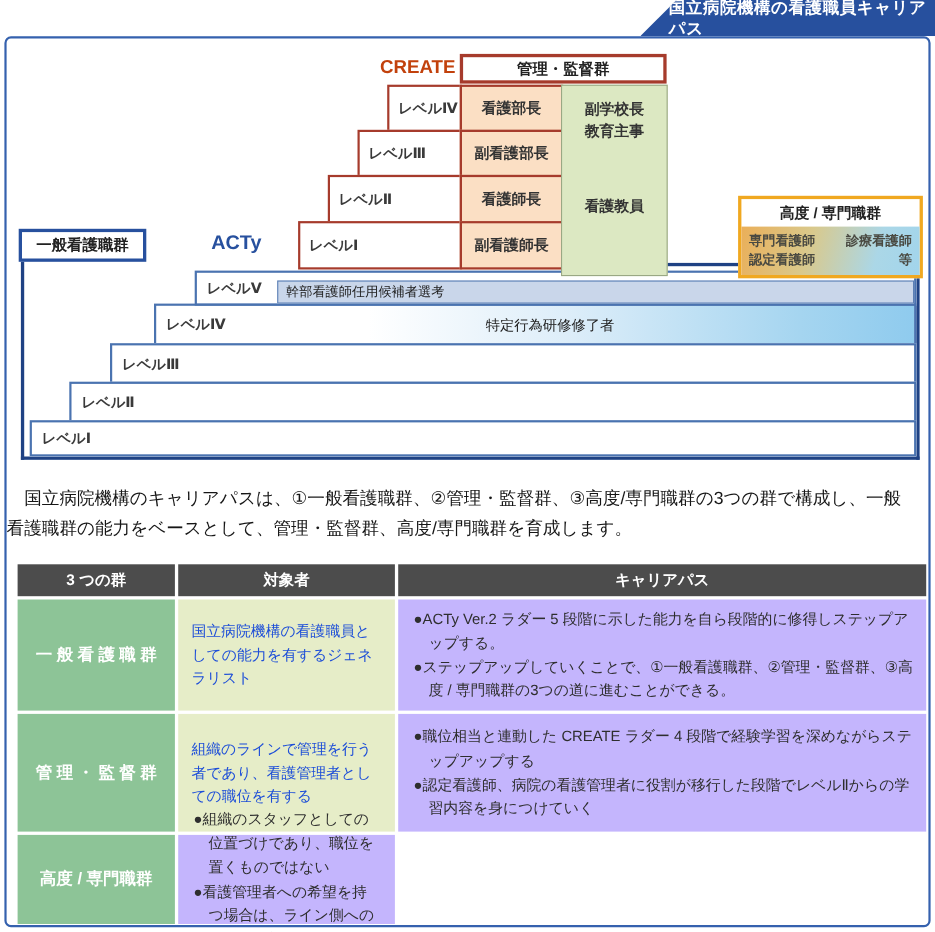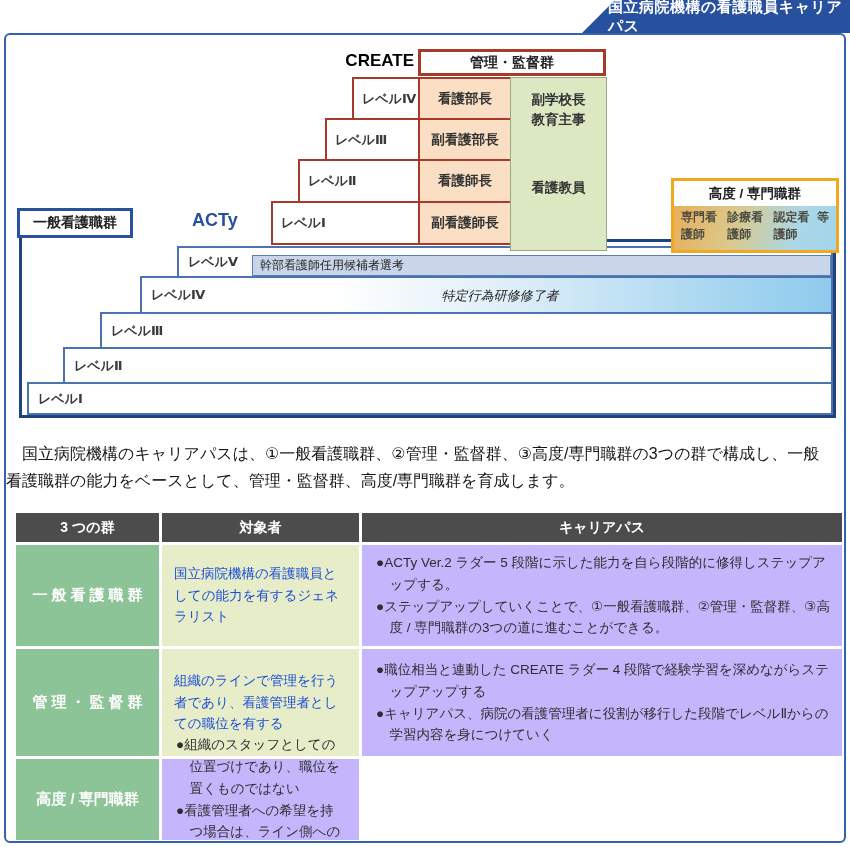--- a/index.html
+++ b/index.html
@@ -16,21 +16,21 @@
   
   .content-frame { position:absolute; left:4px; top:33px; right:4px; bottom:4px;
     border:2px solid #3561ae; border-radius:6px; }
 
   
   .abs { position:absolute; }
   .mgmt-header { left:418px; top:49px; width:188px; height:27px; background:#fff;
     border:3px solid #a63b2c; display:flex; align-items:center; justify-content:center;
     font-weight:bold; font-size:14px; color:#222; z-index:4; }
   .create-label { left:334px; top:51px; width:80px; height:22px; text-align:right;
-    font-weight:bold; font-size:17px; color:#000000; z-index:4; }
+    font-weight:bold; font-size:17px; color:#c2410c; z-index:4; }
 
   .c-step { background:#fff; border:2px solid #a63b2c; display:flex; align-items:center;
     padding-left:8px; font-weight:bold; font-size:13px; color:#3a3a3a; z-index:3; }
   .c-step.s4 { left:352px; top:77px;  width:68px;  height:43px; }
   .c-step.s3 { left:325px; top:118px; width:95px;  height:43px; }
   .c-step.s2 { left:298px; top:159px; width:122px; height:44px; }
   .c-step.s1 { left:271px; top:201px; width:149px; height:44px; }
 
   .p-cell { left:418px; width:94px; background:#fbdfc4; border:2px solid #a63b2c;
     display:flex; align-items:center; justify-content:center; font-weight:bold;
@@ -59,33 +59,33 @@
   .a-row.rIV  { left:140px; top:276px; width:693px; height:38px;
     background:linear-gradient(to right,#ffffff 0%,#ffffff 28%,#dcedf9 55%,#a5d5f0 85%,#8fcbee 100%); }
   .a-row.rIII { left:100px; top:312px; width:733px; height:37px; }
   .a-row.rII  { left:63px;  top:347px; width:770px; height:37px; }
   .a-row.rI   { left:27px;  top:382px; width:806px; height:33px; }
 
   .kanbu-bar { left:252px; top:255px; width:579px; height:21px; background:#c9d6ea;
     border:1px solid #5b7fb5; font-size:12px; color:#222; line-height:19px;
     padding-left:7px; z-index:5; }
   .tokutei { left:360px; top:287px; width:280px; text-align:center; font-size:13px;
-    color:#222; z-index:3;font-style:italic; }
+    color:#222; z-index:3; }
 
   .general-box { left:17px; top:208px; width:116px; height:30px; background:#fff;
     border:3px solid #27509e; display:flex; align-items:center; justify-content:center;
     font-weight:bold; font-size:14px; color:#222; z-index:5; }
   .acty-label { left:192px; top:210px; font-weight:bold; font-size:18px; color:#27509e; z-index:5; }
 
   .advanced-box { left:671px; top:178px; width:168px; height:75px;
     border:3px solid #f0a820; background:#fff; z-index:6; display:flex; flex-direction:column; }
   .adv-header { height:25px; display:flex; align-items:center; justify-content:center;
     font-weight:bold; font-size:13.5px; color:#222; }
   .adv-body { flex:1; background:linear-gradient(105deg,#eaaf59 0%,#d9c98c 38%,#abd7e7 75%,#a2d5ec 100%);
-    padding:3px 7px 4px 7px; display:flex; flex-direction:row; justify-content:flex-start; }
+    padding:3px 7px 4px 7px; display:flex; flex-direction:column; justify-content:center; }
   .adv-line { display:flex; justify-content:space-between; font-weight:bold;
     font-size:12px; color:#4a4a42; }
 
   
   .desc { left:6px; top:440px; width:826px; font-size:16px; line-height:1.7;
     color:#161616; z-index:2; }
 
   
   .info-table { left:16px; top:513px; width:826px; display:grid;
     grid-template-columns:143px 197px 1fr; grid-template-rows:29px 101px 107px 81px;
@@ -185,21 +185,21 @@
       <div class="bullet">●ACTy Ver.2 ラダー 5 段階に示した能力を自ら段階的に修得しステップアップする。</div>
       <div class="bullet">●ステップアップしていくことで、①一般看護職群、②管理・監督群、③高度 / 専門職群の3つの道に進むことができる。</div>
     </div>
 
     <div class="group-cell sp">管理・監督群</div>
     <div class="target-cell">
       <div>組織のラインで管理を行う者であり、看護管理者としての職位を有する</div>
     </div>
     <div class="career-cell">
       <div class="bullet">●職位相当と連動した CREATE ラダー 4 段階で経験学習を深めながらステップアップする</div>
-      <div class="bullet">●キャリアパス、病院の看護管理者に役割が移行した段階でレベルⅡからの学習内容を身につけていく</div>
+      <div class="bullet">●認定看護師、病院の看護管理者に役割が移行した段階でレベルⅡからの学習内容を身につけていく</div>
     </div>
 
     <div class="group-cell">高度 / 専門職群</div>
     <div class="career-cell">
       <div class="bullet">●組織のスタッフとしての位置づけであり、職位を置くものではない</div>
       <div class="bullet">●看護管理者への希望を持つ場合は、ライン側への異動も可能</div>
     </div>
   </div>
 
 </div>

